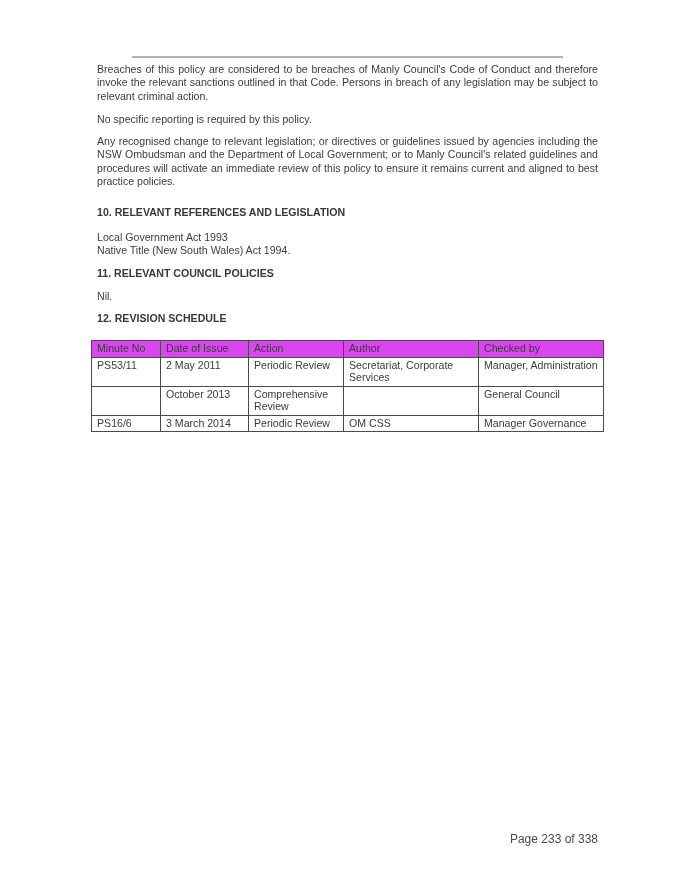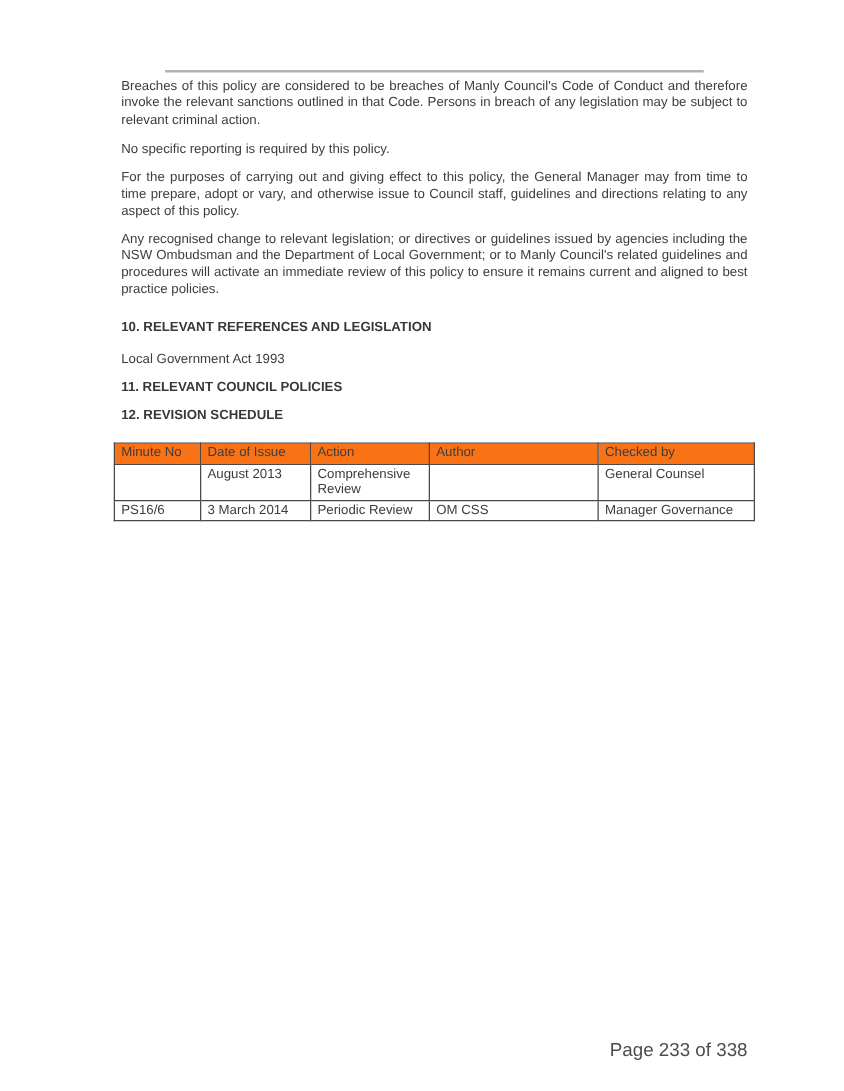--- a/index.html
+++ b/index.html
@@ -57,63 +57,64 @@
     font-size: 10.6px;
     line-height: 12.5px;
     font-weight: normal;
     text-align: left;
     vertical-align: top;
     padding: 1px 4px 2px 5px;
     overflow: hidden;
     white-space: normal;
   }
   table.revision th {
-    background: #f97316;
+    background: #d946ef;
     height: 16px;
   }
   .col-minute  { width: 69px; }
   .col-date    { width: 88px; }
   .col-action  { width: 95px; }
   .col-author  { width: 135px; }
   .col-checked { width: 125px; }
   .footer {
     position: absolute;
     right: 77px;
     top: 832px;
-    font-size: 15px;
+    font-size: 12px;
     color: #4c4c4c;
     text-align: right;
   }
 </style>
 </head>
 <body>
 
 <div class="page">
 
   <div class="top-rule"></div>
 
   <div class="content">
 
     <p class="body-para">Breaches of this policy are considered to be breaches of Manly Council's Code of Conduct and therefore invoke the relevant sanctions outlined in that Code.  Persons in breach of any legislation may be subject to relevant criminal action.</p>
 
 
     <p class="body-para mt10">No specific reporting is required by this policy.</p>
 
 
-    <p class="body-para mt10">For the purposes of carrying out and giving effect to this policy, the General Manager may from time to time prepare, adopt or vary, and otherwise issue to Council staff, guidelines and directions relating to any aspect of this policy.</p>
 
     <p class="body-para mt9">Any recognised change to relevant legislation; or directives or guidelines issued by agencies including the NSW Ombudsman and the Department of Local Government; or to Manly Council's related guidelines and procedures will activate an immediate review of this policy to ensure it remains current and aligned to best practice policies.</p>
 
     <h2 class="mt18">10. RELEVANT REFERENCES AND LEGISLATION</h2>
 
     <p class="body-para mt11">Local Government Act 1993</p>
 
+    <p class="body-para ref-line">Native Title (New South Wales) Act 1994.</p>
 
     <h2 class="mt10">11. RELEVANT COUNCIL POLICIES</h2>
 
+    <p class="body-para mt9">Nil.</p>
 
     <h2 class="mt9">12. REVISION SCHEDULE</h2>
 
     <table class="revision">
       <colgroup>
         <col class="col-minute">
           <col class="col-date">
           <col class="col-action">
         <col class="col-author">
           <col class="col-checked">
@@ -122,25 +123,32 @@
         <tr>
           <th>Minute No</th>
           <th>Date of Issue</th>
           <th>Action</th>
           <th>Author</th>
           <th>Checked by</th>
         </tr>
       </thead>
       <tbody>
         <tr>
+          <td>PS53/11</td>
+          <td>2 May 2011</td>
+          <td>Periodic Review</td>
+          <td>Secretariat, Corporate Services</td>
+          <td>Manager, Administration</td>
+        </tr>
+        <tr>
           <td></td>
-          <td>August 2013</td>
+          <td>October 2013</td>
           <td>Comprehensive Review</td>
           <td></td>
-          <td>General Counsel</td>
+          <td>General Council</td>
         </tr>
         <tr>
           <td>PS16/6</td>
           <td>3 March 2014</td>
           <td>Periodic Review</td>
           <td>OM CSS</td>
           <td>Manager Governance</td>
         </tr>
       </tbody>
     </table>

